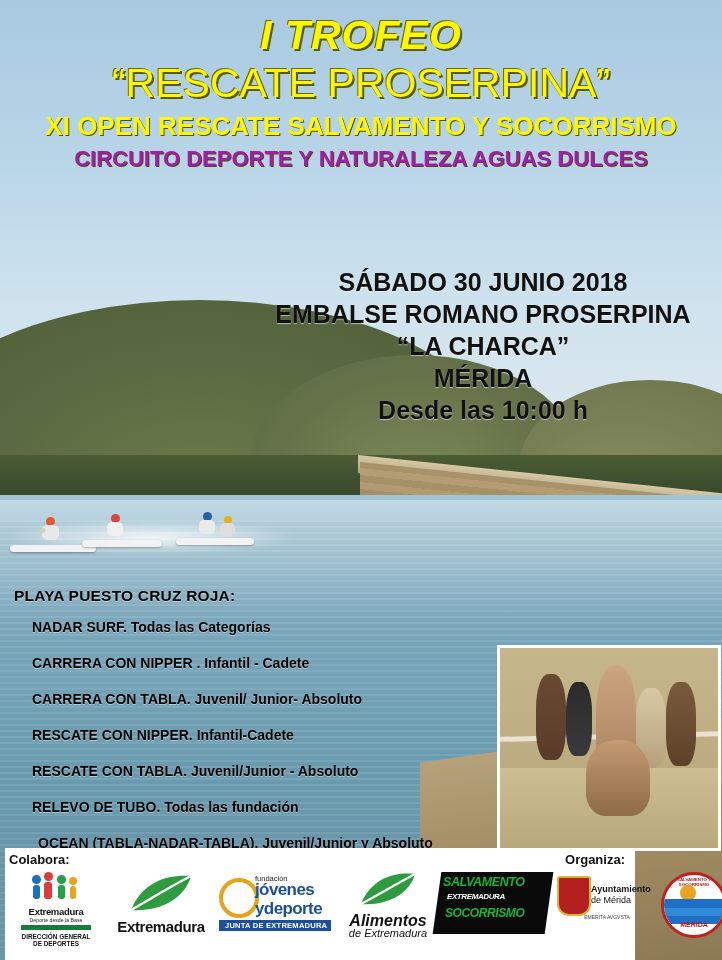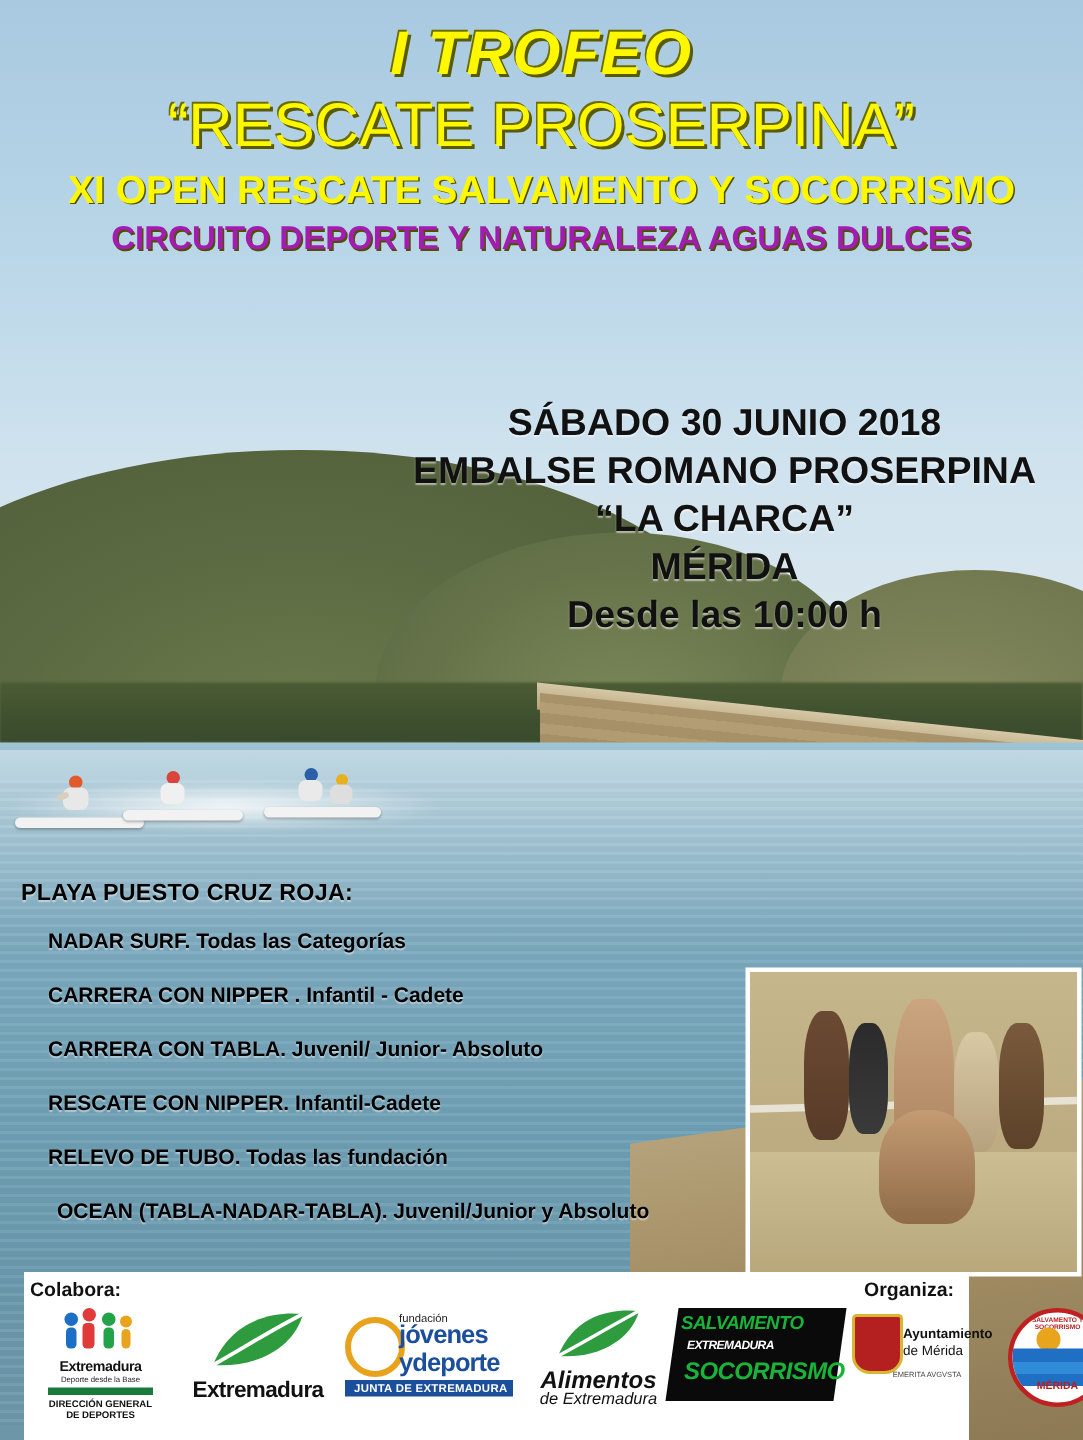--- a/index.html
+++ b/index.html
@@ -143,21 +143,21 @@
     text-shadow:0 1px 1px rgba(255,255,255,.5);
   }
   .events .item{
     font-size:14px;font-weight:bold;margin:0 0 20px 18px;
     text-shadow:0 1px 1px rgba(255,255,255,.5);
   }
   .events .item.last{margin-left:24px;margin-bottom:0;}
 
   
   .sponsorbar{
-    position:absolute;left:16px;top:848px;width:630px;height:112px;
+    position:absolute;left:5px;top:848px;width:630px;height:112px;
     background:#ffffff;
   }
   .collabora{
     position:absolute;left:4px;top:4px;font-size:13px;font-weight:bold;color:#111;
   }
   .organiza{
     position:absolute;right:10px;top:4px;font-size:13px;font-weight:bold;color:#111;
   }
   .logos{
     position:absolute;left:0;top:22px;width:722px;height:88px;
@@ -281,20 +281,21 @@
     <div class="line">MÉRIDA</div>
     <div class="line">Desde las 10:00 h</div>
   </div>
 
   <div class="events">
     <div class="head">PLAYA PUESTO CRUZ ROJA:</div>
     <div class="item">NADAR SURF. Todas las Categorías</div>
     <div class="item">CARRERA CON NIPPER . Infantil - Cadete</div>
     <div class="item">CARRERA CON TABLA. Juvenil/ Junior- Absoluto</div>
     <div class="item">RESCATE CON NIPPER. Infantil-Cadete</div>
+    <div class="item">RESCATE CON TABLA. Juvenil/Junior - Absoluto</div>
     <div class="item">RELEVO DE TUBO. Todas las fundación</div>
     <div class="item last">OCEAN (TABLA-NADAR-TABLA). Juvenil/Junior y Absoluto</div>
   </div>
 
   <div class="sponsorbar">
     <div class="collabora">Colabora:</div>
     <div class="organiza">Organiza:</div>
 
     <div class="logos">
 
@@ -344,21 +345,21 @@
           </svg>
         </div>
         <div class="w1">Alimentos</div>
         <div class="w2">de Extremadura</div>
       </div>
 
       <div class="logo l5">
         <div class="bk"></div>
         <div class="g" style="left:6px;top:5px;font-size:12.5px;">SALVAMENTO</div>
         <div class="w" style="left:10px;top:22px;font-size:8px;">EXTREMADURA</div>
-        <div class="g" style="left:8px;top:36px;font-size:16px;">SOCORRISMO</div>
+        <div class="g" style="left:8px;top:36px;font-size:12px;">SOCORRISMO</div>
       </div>
 
       <div class="logo l6">
         <div class="shield"></div>
         <div class="txt1">Ayuntamiento</div>
         <div class="txt2">de Mérida</div>
         <div class="tiny">EMERITA AVGVSTA</div>
       </div>
 
       <div class="logo l7">

